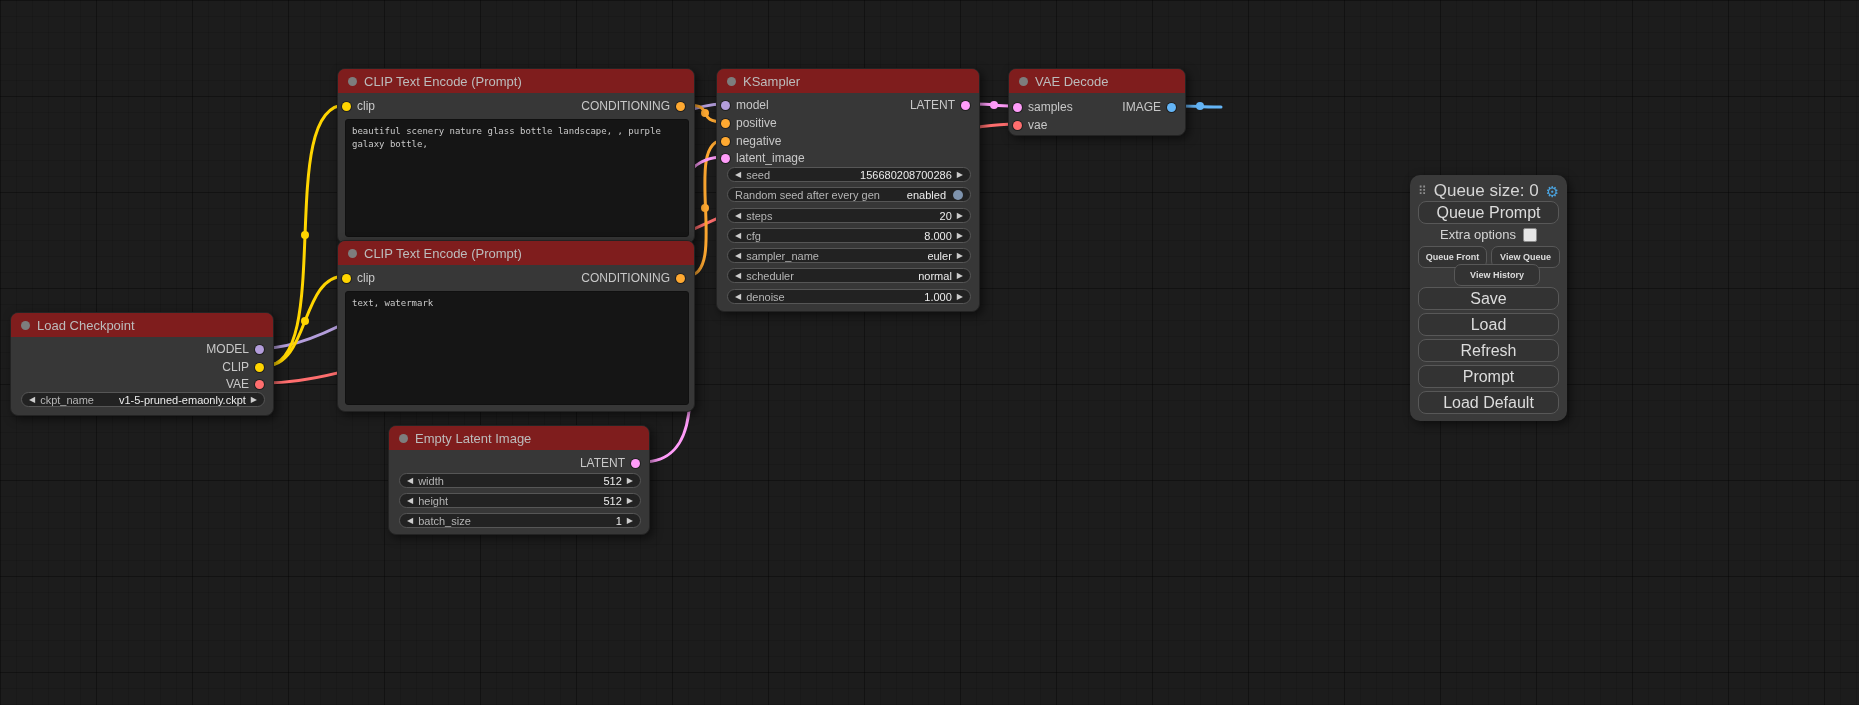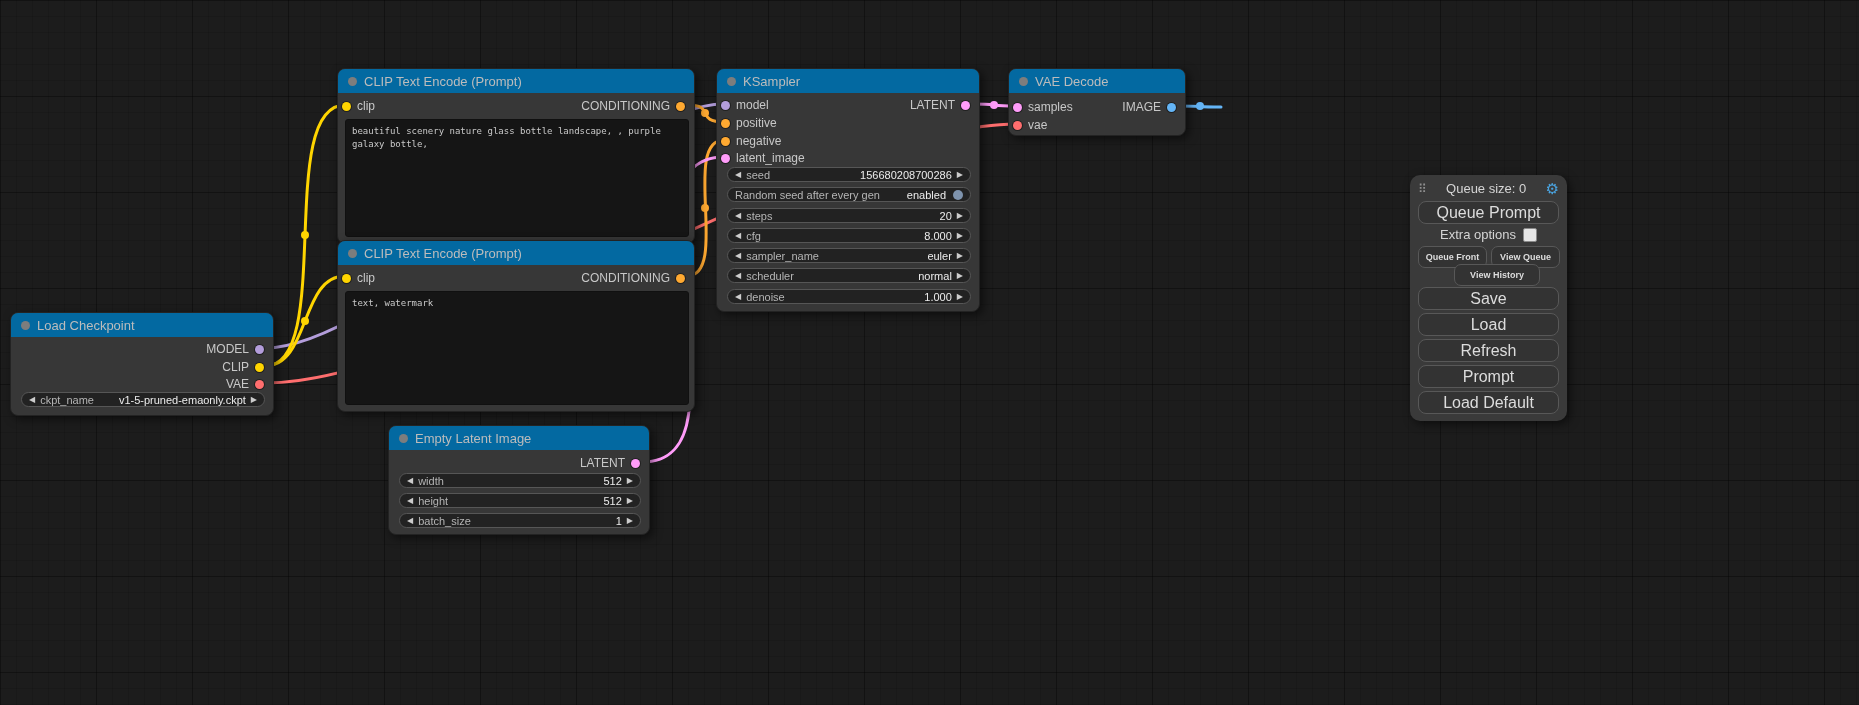--- a/index.html
+++ b/index.html
@@ -14,21 +14,21 @@
     background-size:96px 96px,96px 96px,16px 16px,16px 16px;
     font-family:"Liberation Sans", sans-serif;
   }
   #wires{position:absolute;left:0;top:0;z-index:1;}
   #wires path{fill:none;stroke-width:3;stroke-linecap:round;}
   .node{
     position:absolute;z-index:2;background:#373737;border:1px solid #232323;
     border-radius:8px;box-shadow:3px 3px 10px rgba(0,0,0,.55);box-sizing:border-box;
   }
   .node-title{
-    height:24px;background:#0369a1;border-radius:7px 7px 0 0;display:flex;align-items:center;
+    height:24px;background:#7f1d1d;border-radius:7px 7px 0 0;display:flex;align-items:center;
     gap:7px;padding:0 10px;font-size:13px;color:#bcbcbc;white-space:nowrap;
   }
   .collapse-dot{width:9px;height:9px;border-radius:50%;background:#7d7d7d;flex:none;}
   .slot{position:absolute;display:flex;align-items:center;gap:6px;height:14px;font-size:12px;color:#c8c8c8;white-space:nowrap;}
   .slot.in{left:4px;}
   .slot.out{right:9px;flex-direction:row-reverse;}
   .slot .dot{width:9px;height:9px;border-radius:50%;flex:none;box-shadow:0 0 0 1px rgba(15,15,15,.55);}
   .widget{
     position:absolute;height:15px;background:#222;border:1px solid #565656;border-radius:8px;
     display:flex;align-items:center;gap:5px;padding:0 7px;box-sizing:border-box;
@@ -42,21 +42,21 @@
     position:absolute;background:#151515;color:#c9c9c9;border:1px solid #101010;border-radius:3px;
     resize:none;box-sizing:border-box;padding:5px 6px;
     font-family:"DejaVu Sans Mono", monospace;font-size:9px;line-height:1.45;overflow:hidden;
   }
   #menu{
     position:absolute;left:1410px;top:175px;width:157px;height:246px;z-index:3;
     background:#3a3a3a;border-radius:10px;box-shadow:3px 3px 10px rgba(0,0,0,.55);color:#ddd;
   }
   .menu-header{position:absolute;left:0;top:6px;right:0;display:flex;align-items:center;padding:0 8px;}
   .drag-handle{color:#8f8f8f;font-size:12px;cursor:grab;}
-  .queue-size{flex:1;text-align:center;font-size:13px;color:#d5d5d5;}
+  .queue-size{flex:1;text-align:center;font-size:17px;color:#d5d5d5;}
   .gear{font-size:15px;cursor:pointer;line-height:1;}
   .btn{
     position:absolute;left:8px;width:141px;background:#333;border:1px solid #585858;border-radius:8px;
     color:#dcdcdc;font-family:inherit;text-align:center;cursor:pointer;padding:0;
     display:flex;align-items:center;justify-content:center;box-sizing:border-box;
   }
   .btn.big{height:23px;font-size:16px;}
   .btn.small{height:22px;font-size:9px;border-radius:7px;font-weight:bold;}
   .extra-row{position:absolute;left:0;top:52px;right:0;display:flex;align-items:center;justify-content:center;gap:7px;font-size:13px;color:#d5d5d5;}
   .checkbox{width:12px;height:12px;background:#e6e6e6;border:1px solid #8a8a8a;border-radius:2px;cursor:pointer;}

